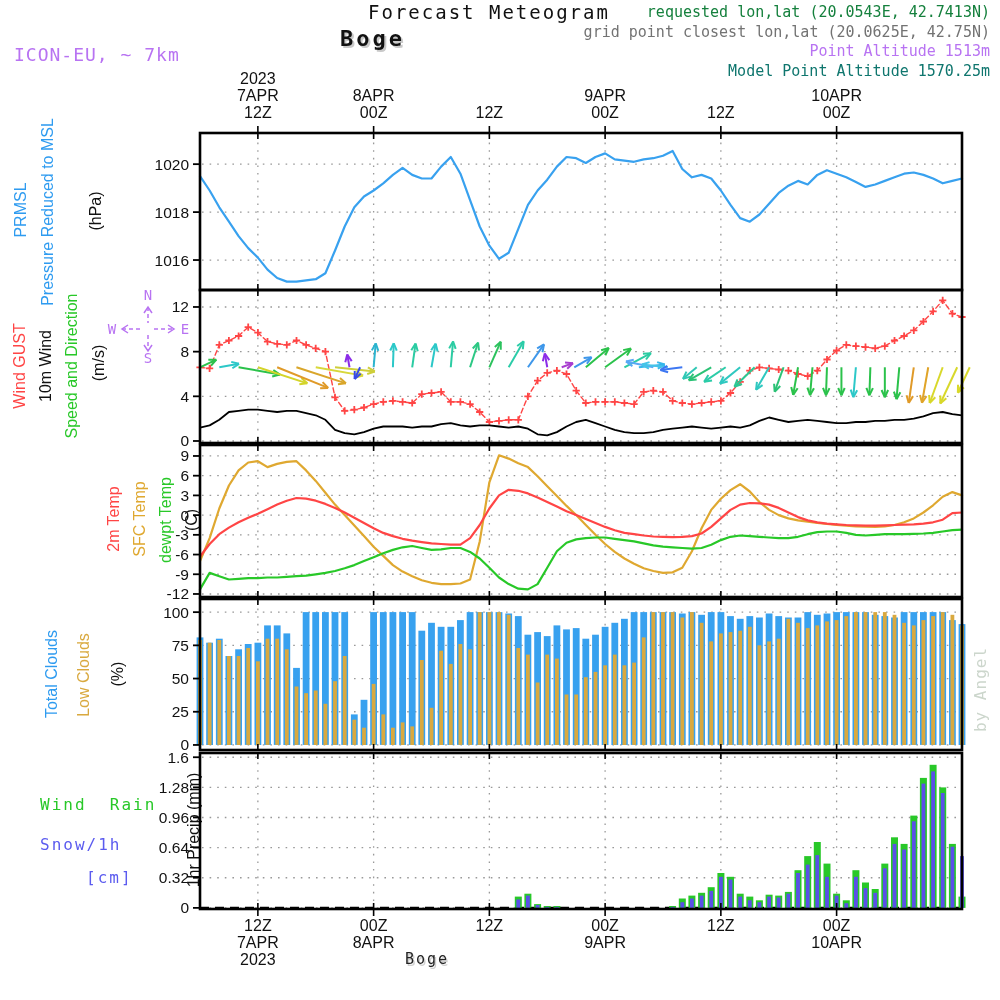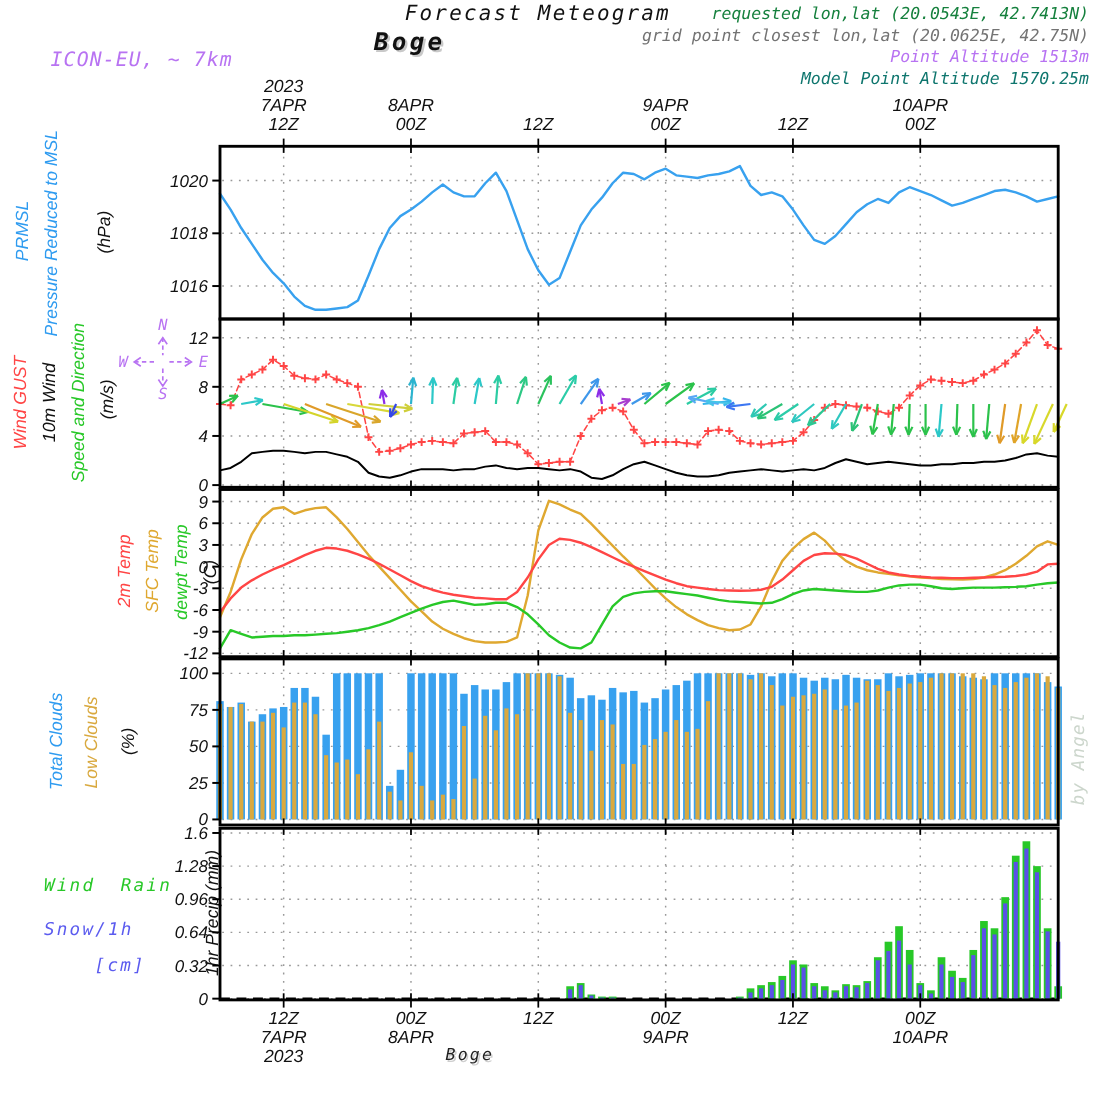--- a/index.html
+++ b/index.html
@@ -1,26 +1,26 @@
 <!DOCTYPE html>
 <html><head>
 <meta charset="utf-8">
 <style>
   html,body{margin:0;padding:0;background:#fff;}
   #app{position:relative;width:1000px;height:1000px;background:#fff;overflow:hidden;
-       font-family:"Liberation Sans", sans-serif;color:#111;font-style:italic;}
+       font-family:"Liberation Sans", sans-serif;color:#111;}
   .mono{font-family:"DejaVu Sans Mono", monospace;}
   .abs{position:absolute;white-space:pre;}
   .vlabel{position:absolute;width:260px;text-align:center;transform:rotate(-90deg);
           white-space:nowrap;font-size:16px;}
   #title-main{left:368px;top:1px;font-size:19px;letter-spacing:2px;}
   #title-station{left:340px;top:26px;font-size:22px;font-weight:bold;color:#111;
                  text-shadow:2px 2px 0 #c9c9c9;letter-spacing:3px;}
   #hdr-right{position:absolute;right:10px;top:3px;text-align:right;font-size:15px;line-height:19.5px;}
-  #model-label{left:14px;top:44px;font-size:18px;letter-spacing:1px;margin-left:32px;}
+  #model-label{left:14px;top:44px;font-size:18px;letter-spacing:1px;}
   #precip-legend-rain{left:40px;top:795px;font-size:16px;letter-spacing:2px;}
   #precip-legend-snow{left:40px;top:835px;font-size:16px;letter-spacing:2px;}
   #precip-legend-unit{left:86px;top:868px;font-size:16px;letter-spacing:2px;}
   #footer-station{left:405px;top:950px;font-size:15px;color:#222;text-shadow:1.5px 1.5px 0 #cfcfcf;letter-spacing:2px;}
   #watermark{position:absolute;left:850px;top:680px;width:260px;text-align:center;
              transform:rotate(-90deg);font-size:16px;letter-spacing:1px;}
   svg{position:absolute;left:0;top:0;}
 </style>
 </head>
 <body>

